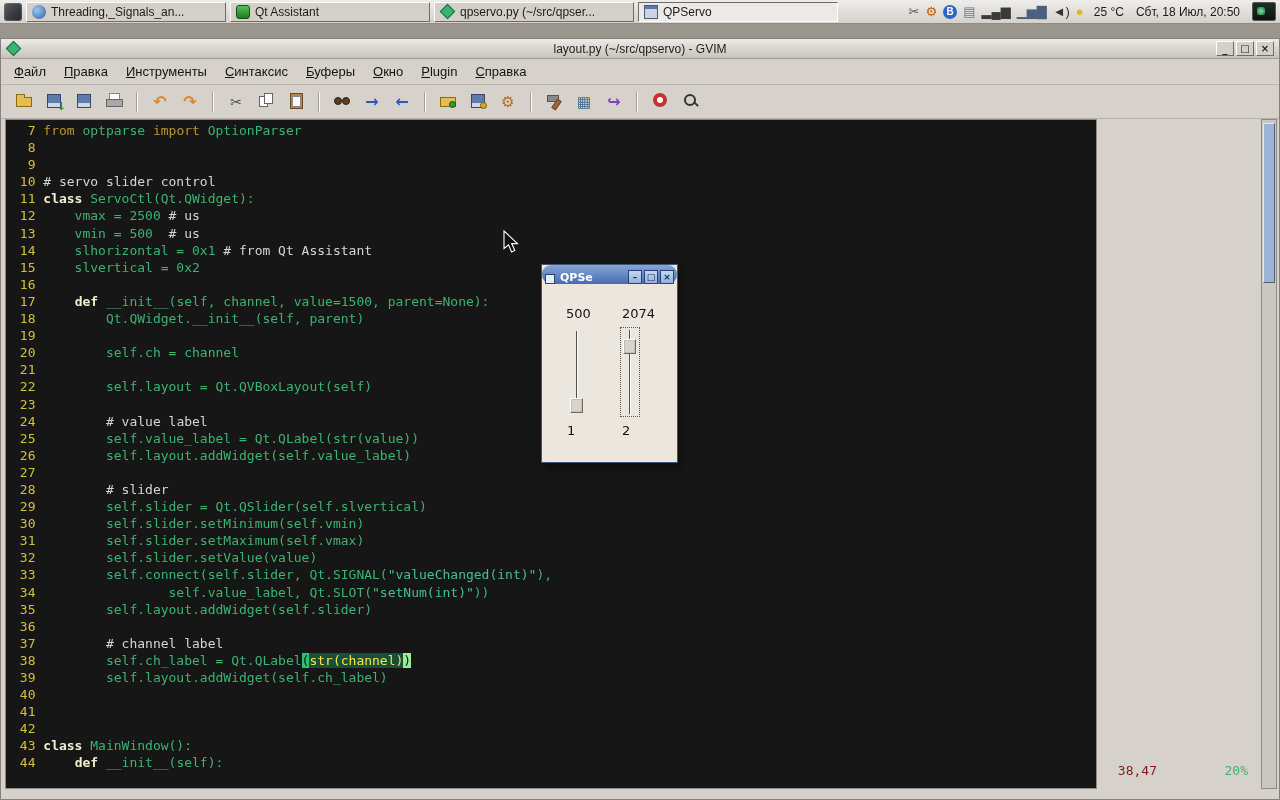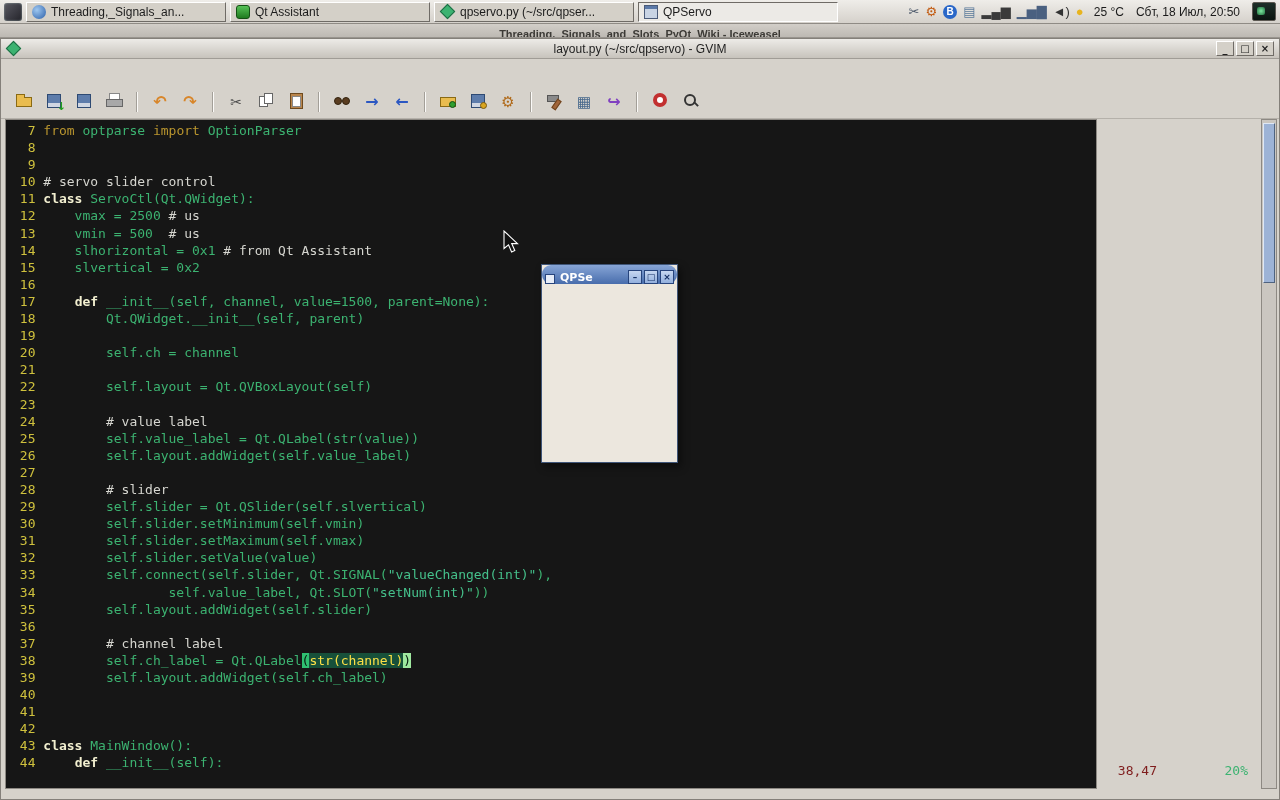--- a/index.html
+++ b/index.html
@@ -174,34 +174,41 @@
         <span class="tray-ic" data-interactable="true" style="color: rgb(58, 58, 58);">▂▄▆</span>
         <span class="tray-ic" data-interactable="true" style="color: rgb(74, 96, 128);">▁▅▇</span>
         <span class="tray-ic" data-interactable="true" style="color: rgb(51, 51, 51);">◄)</span>
         <span class="tray-ic" data-interactable="true" style="color: rgb(232, 180, 30);">●</span>
       </div>
     <span id="temp" data-interactable="false">25 °C</span>
     <span id="clock" data-interactable="true">Сбт, 18 Июл, 20:50</span>
     <span id="pager" data-interactable="true"></span>
   </div>
 
-  <div id="bg-window" data-interactable="true">
-    <span data-interactable="false">Threading,_Signals_and_Slots_PyQt_Wiki - Iceweasel</span>
-  </div>
 
   <div id="gvim" data-interactable="false">
     <div class="g-titlebar" data-interactable="true">
       <span class="vim-ic" data-interactable="false"></span>
       <span class="g-title" data-interactable="false">layout.py (~/src/qpservo) - GVIM</span>
       <span class="wbtns" data-interactable="false">
         <button class="wb" data-interactable="true">_</button>
         <button class="wb" data-interactable="true">□</button>
         <button class="wb" data-interactable="true">×</button>
       </span>
     </div>
+    <div class="g-menubar" data-interactable="false">
+      <span class="mi" data-interactable="true">Файл</span>
+      <span class="mi" data-interactable="true">Правка</span>
+      <span class="mi" data-interactable="true">Инструменты</span>
+      <span class="mi" data-interactable="true">Синтаксис</span>
+      <span class="mi" data-interactable="true">Буферы</span>
+      <span class="mi" data-interactable="true">Окно</span>
+      <span class="mi" data-interactable="true">Plugin</span>
+      <span class="mi" data-interactable="true">Справка</span>
+    </div>
     <div class="g-toolbar" data-interactable="false">
         <button class="tbtn" data-interactable="true"><span class="ti ti-open" data-interactable="false"></span></button>
         <button class="tbtn" data-interactable="true"><span class="ti ti-save" data-interactable="false"></span></button>
         <button class="tbtn" data-interactable="true"><span class="ti ti-save-all" data-interactable="false"></span></button>
         <button class="tbtn" data-interactable="true"><span class="ti ti-print" data-interactable="false"></span></button>
         <span class="tsep" data-interactable="false"></span>
         <button class="tbtn" data-interactable="true"><span class="ti ti-undo" data-interactable="false"></span></button>
         <button class="tbtn" data-interactable="true"><span class="ti ti-redo" data-interactable="false"></span></button>
         <span class="tsep" data-interactable="false"></span>
         <button class="tbtn" data-interactable="true"><span class="ti ti-cut" data-interactable="false"></span></button>
@@ -234,19 +241,33 @@
   </div>
 
   <div id="qps" data-interactable="false">
     <div class="q-titlebar" data-interactable="true">
       <span class="q-ic" data-interactable="false"></span>
       <span class="q-title" data-interactable="false">QPSe</span>
       <button class="qb" data-interactable="true">–</button>
       <button class="qb" data-interactable="true">□</button>
       <button class="qb" data-interactable="true">×</button>
     </div>
+    <div class="q-body" data-interactable="false">
+      <span class="q-val v1" data-interactable="false">500</span>
+      <span class="q-val v2" data-interactable="false">2074</span>
+      <div class="q-slider s1" data-interactable="true">
+        <div class="q-groove" data-interactable="true"></div>
+        <div class="q-handle h1" data-interactable="true"></div>
+      </div>
+      <div class="q-slider s2 focus" data-interactable="true">
+        <div class="q-groove" data-interactable="true"></div>
+        <div class="q-handle h2" data-interactable="true"></div>
+      </div>
+      <span class="q-ch c1" data-interactable="false">1</span>
+      <span class="q-ch c2" data-interactable="false">2</span>
+    </div>
   </div>
 
   <svg id="cursor" data-interactable="false" width="18" height="25" viewBox="0 0 18 25">
     <path d="M1 1 L1 18.5 L5.5 14.8 L8.6 22 L11.8 20.5 L8.7 13.6 L14.5 13.6 Z" fill="#111" stroke="#fff" stroke-width="1.1"></path>
   </svg>
 
 </div>
 
 </body></html>

